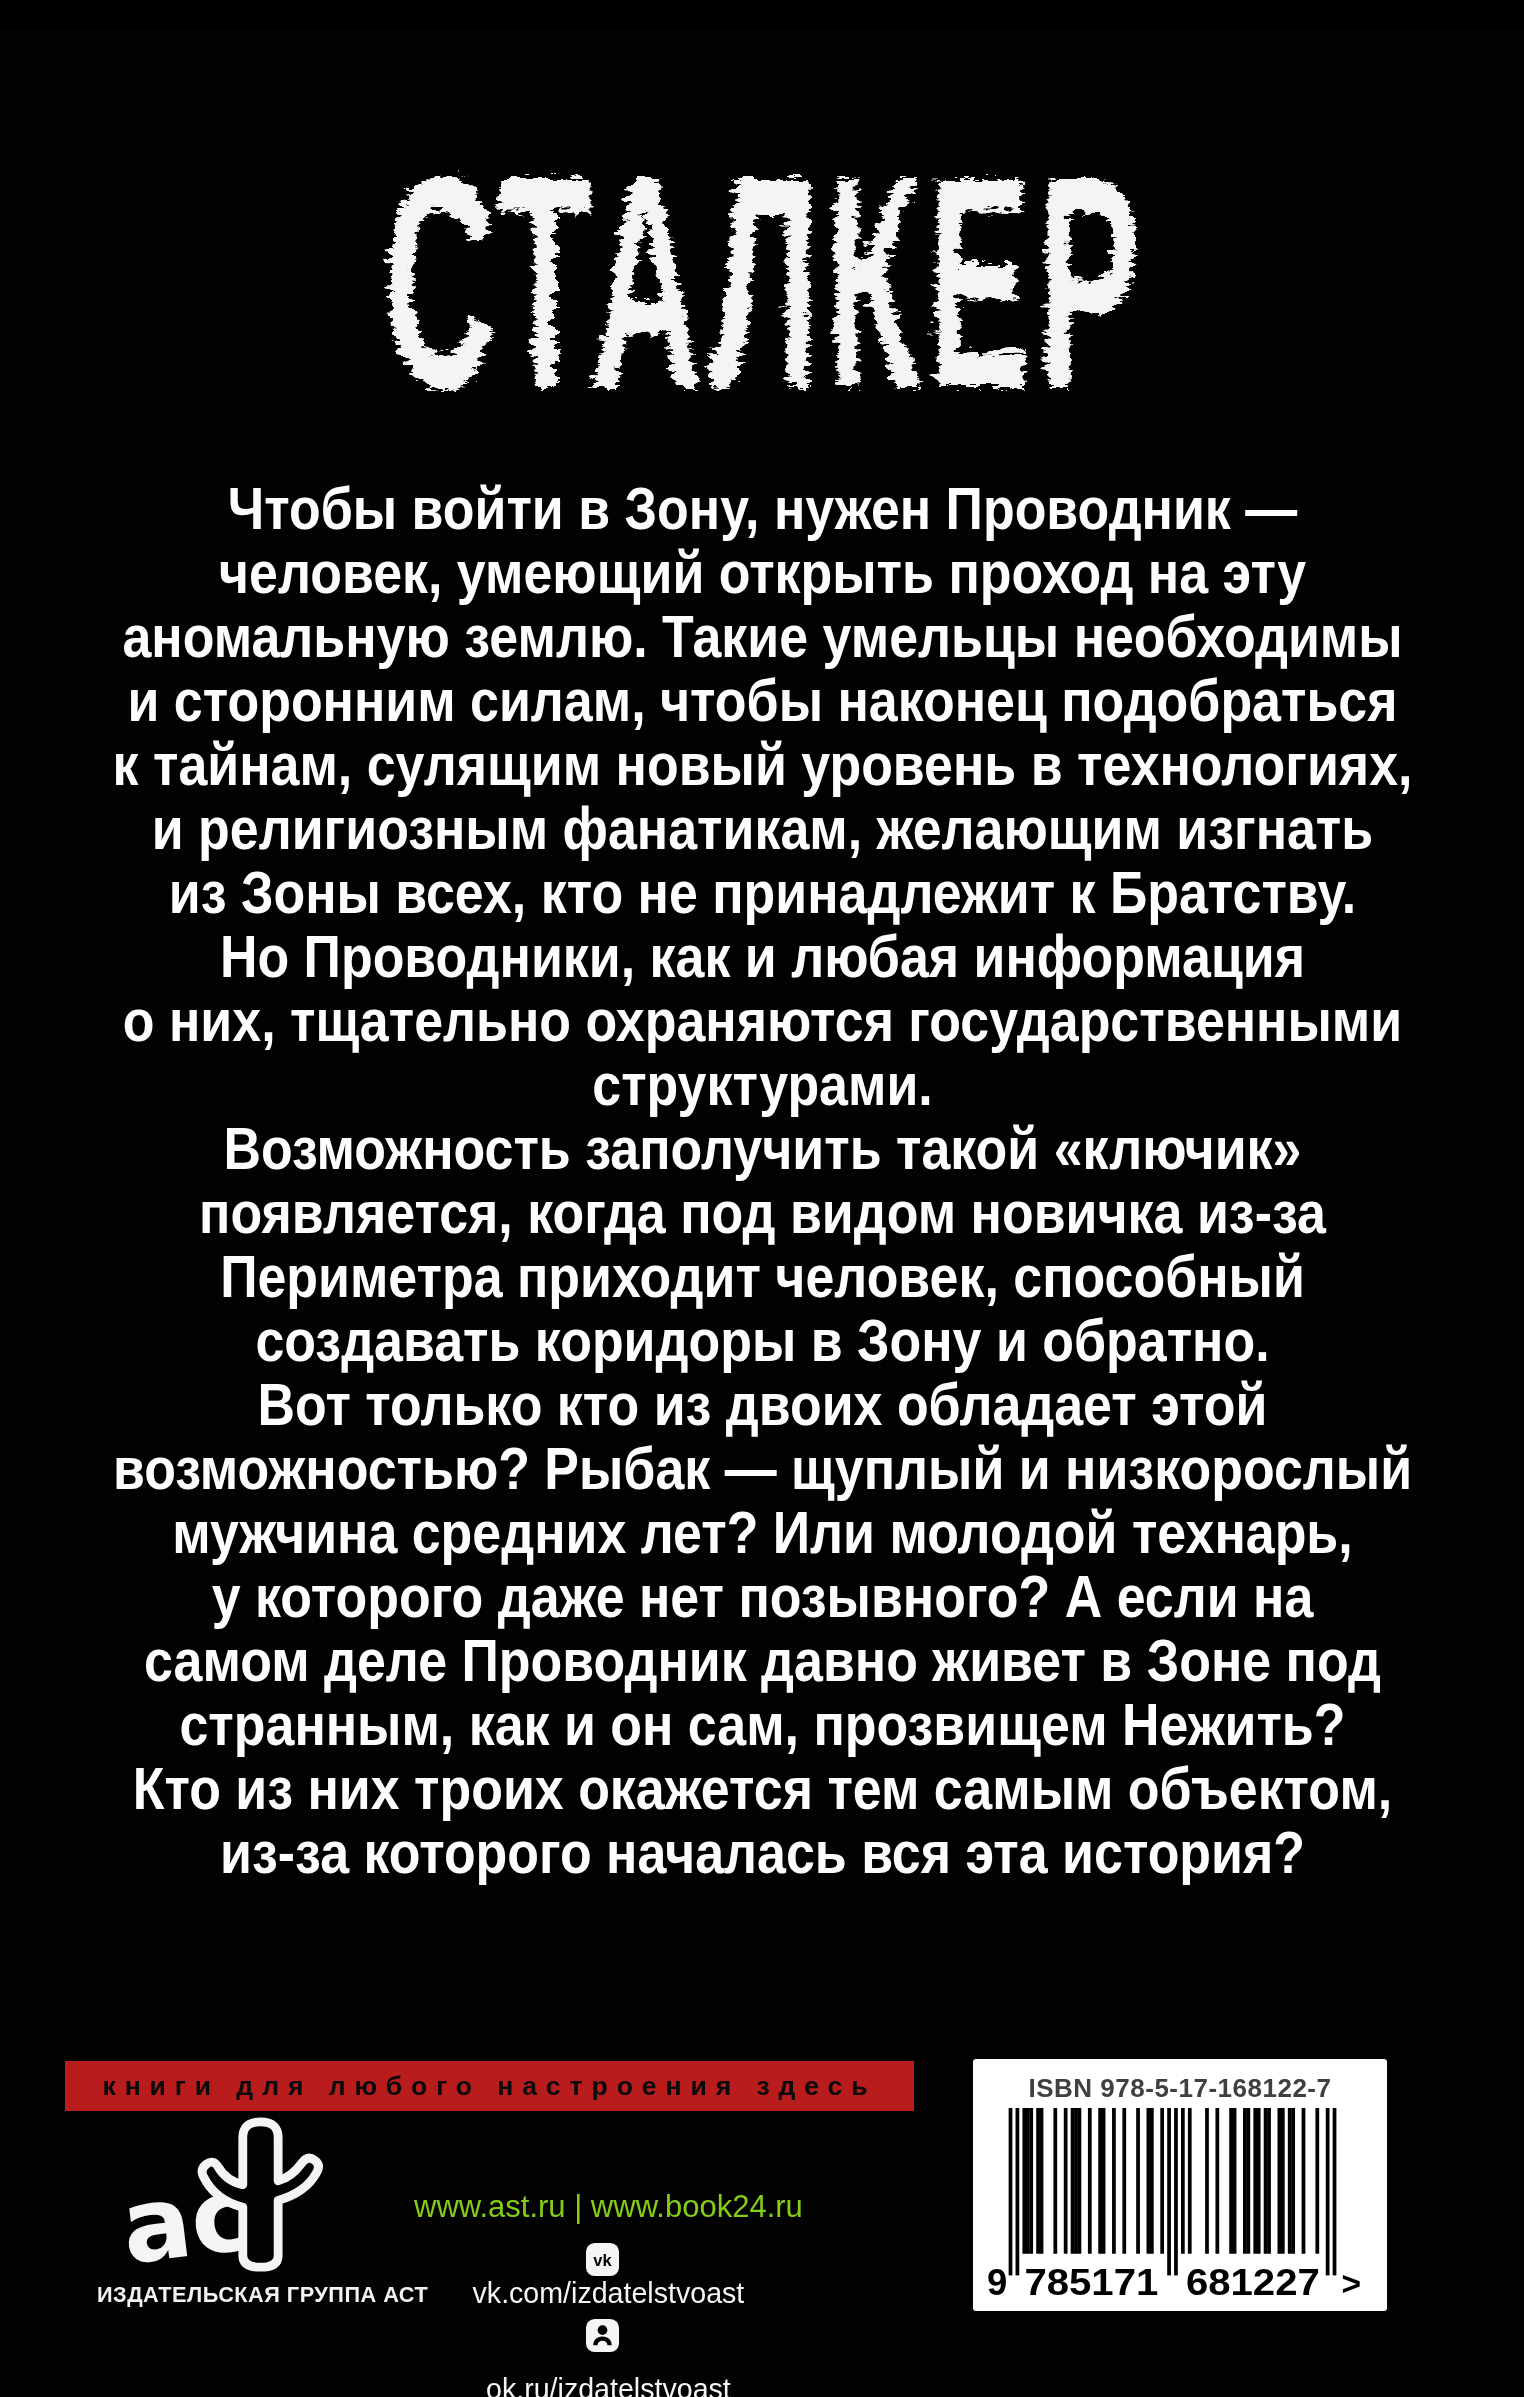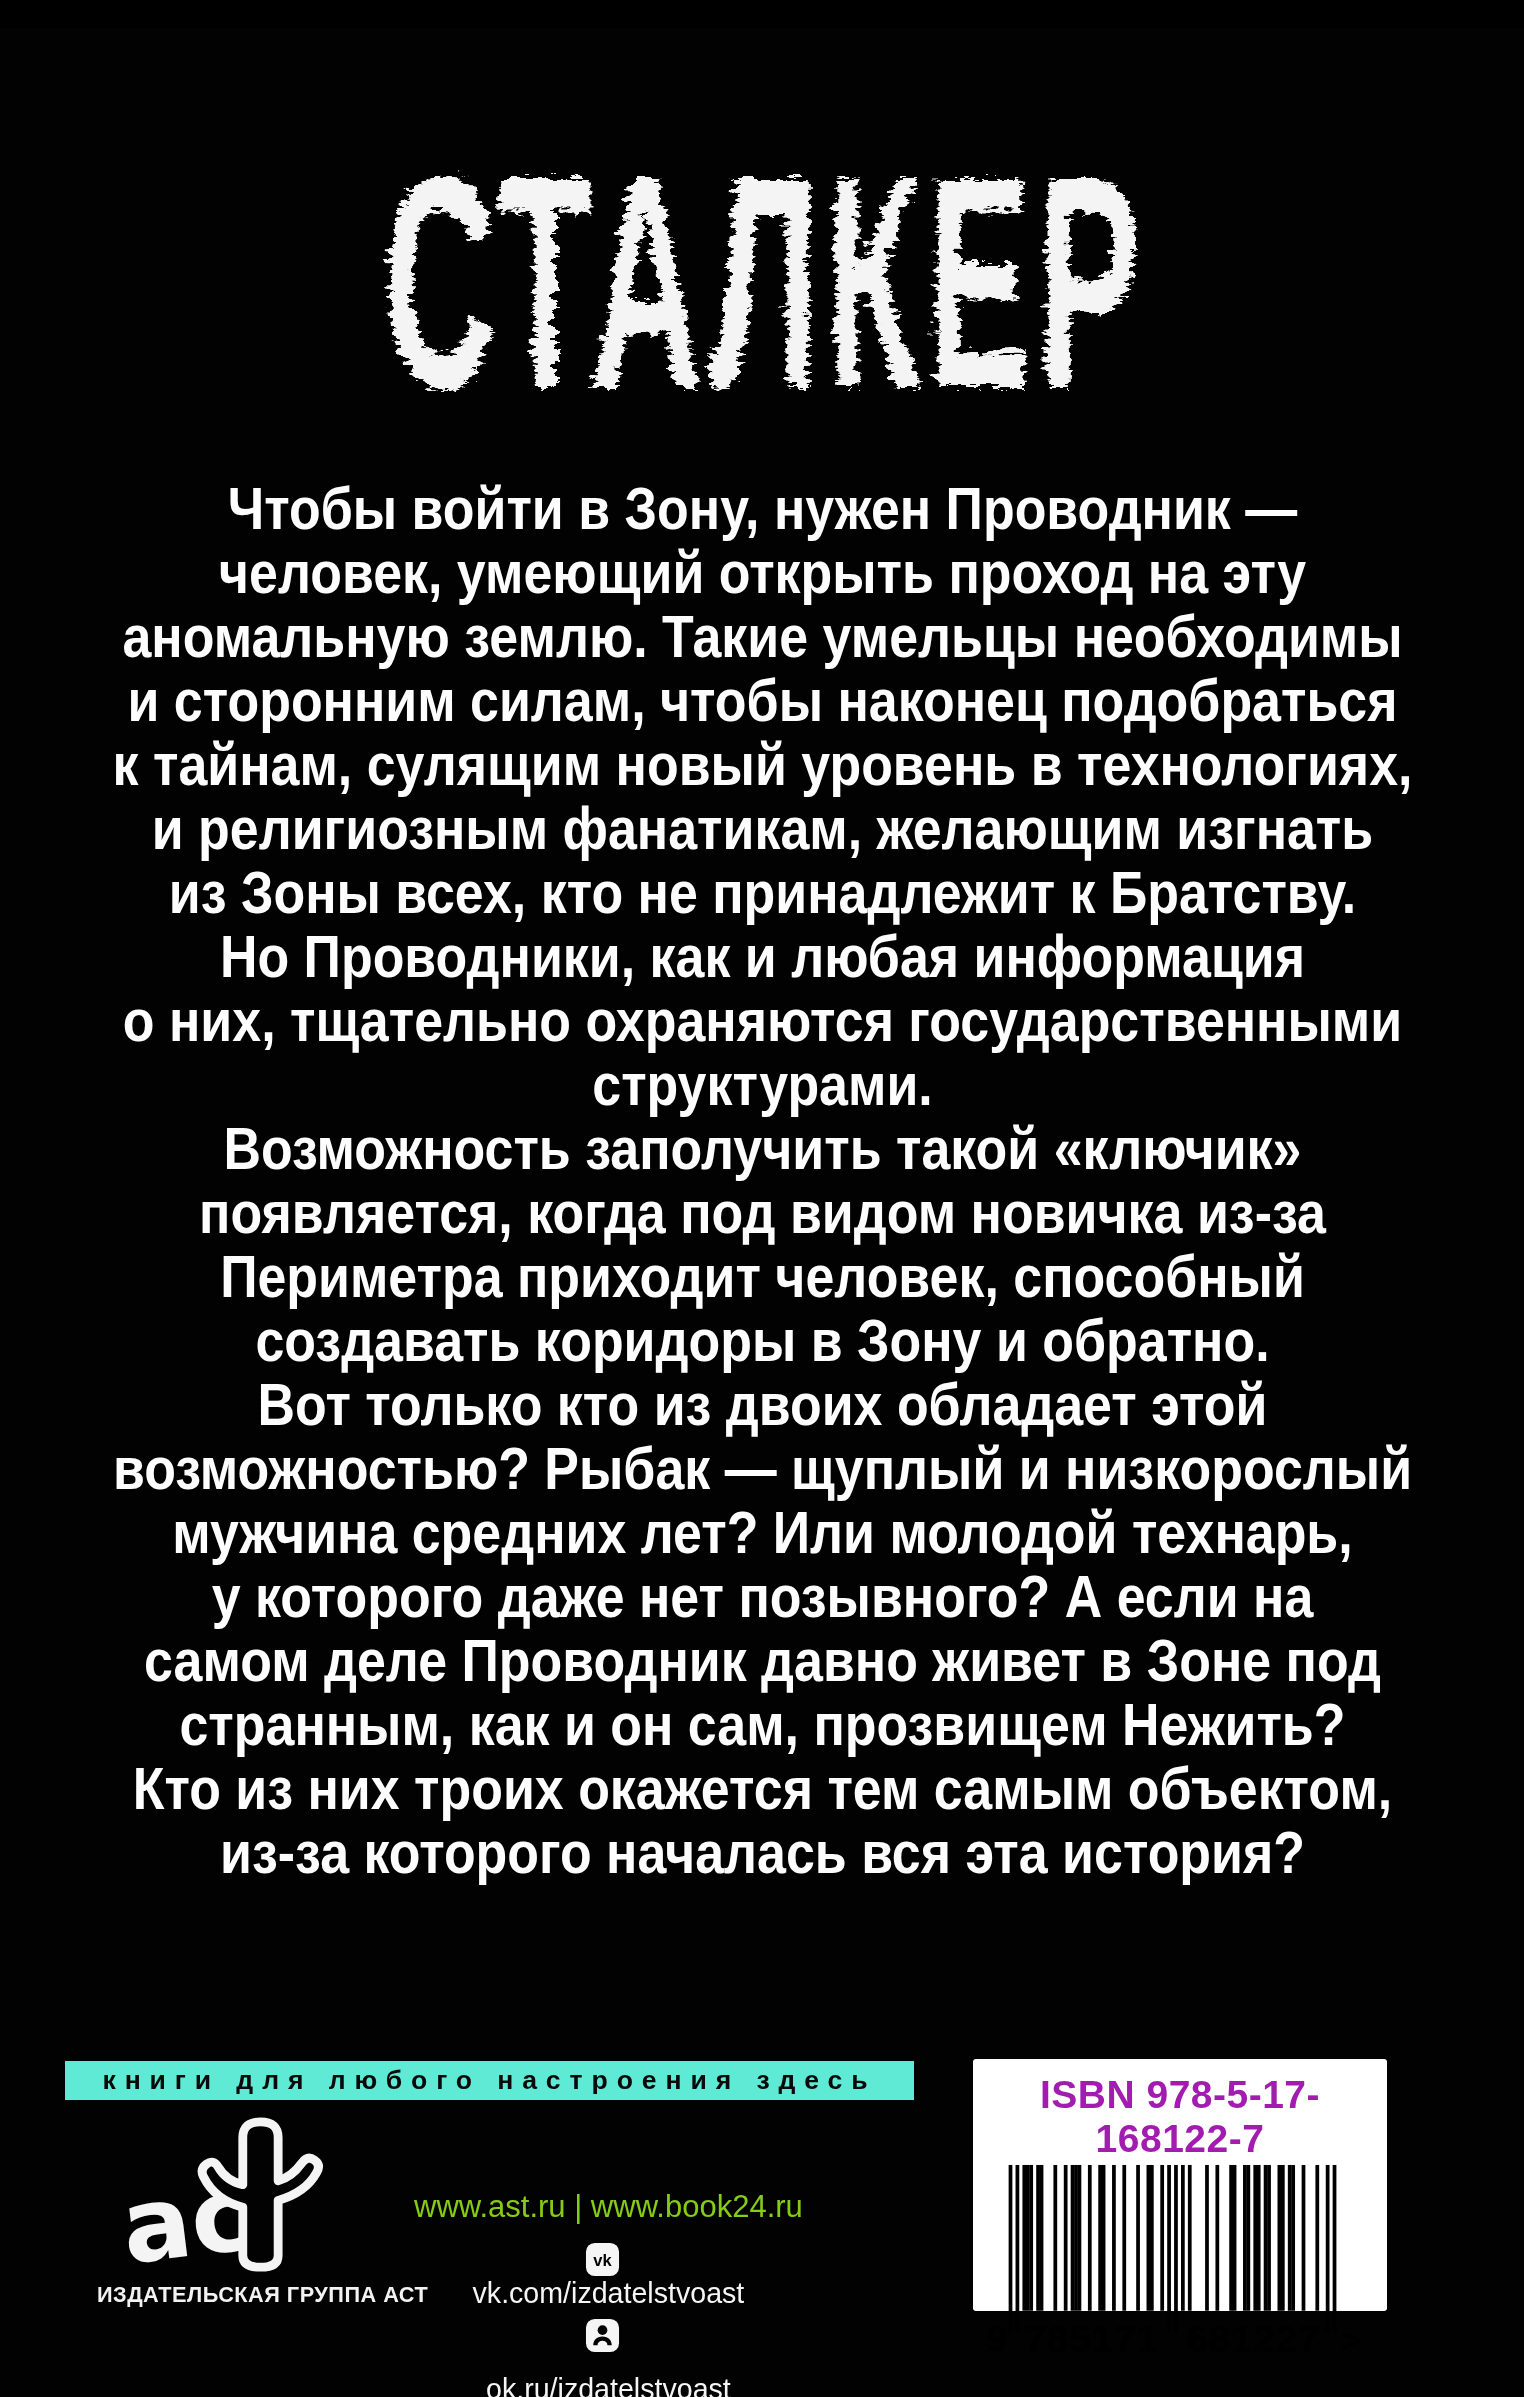--- a/index.html
+++ b/index.html
@@ -16,21 +16,21 @@
   
   .annotation{
     position:absolute;top:449px;left:0;width:1525px;
     text-align:center;transform:scaleX(0.88);transform-origin:center top;
     font-weight:bold;font-size:59px;line-height:64px;color:#fdfdfd;
     white-space:nowrap;
   }
   .annotation .line{height:64px;}
   
   .banner{
-    position:absolute;left:65px;top:2033px;width:849px;height:39px;background:#5eead4;
+    position:absolute;left:65px;top:2033px;width:849px;height:50px;background:#b91c1c;
     display:flex;align-items:center;justify-content:center;
   }
   .banner span{
     font-weight:bold;font-size:26.6px;letter-spacing:8.9px;color:#0a0a0a;white-space:nowrap;
   }
   
   .ast-logo-svg{position:absolute;left:97px;top:2084px;}
   .ast-caption{
     position:absolute;left:97px;top:2254px;width:296px;
     font-size:21.7px;font-weight:bold;letter-spacing:0.5px;color:#f2f2f2;white-space:nowrap;
@@ -43,21 +43,21 @@
   .link-row.ok{margin-top:7.9px;gap:20px;}
   .link-row svg{margin-right:11.8px;flex:0 0 auto;}
   .link-text{font-size:28.6px;font-weight:normal;color:#f5f5f5;}
   .link-text .bold{font-weight:normal;}
   
   .barcode-box{
     position:absolute;left:973px;top:2031px;width:414px;height:252px;
     background:#ffffff;border-radius:3px;box-sizing:border-box;
     text-align:center;padding-top:13.8px;
   }
-  .isbn{font-size:39px;font-weight:bold;color:#a21caf;letter-spacing:0.5px;}
+  .isbn{font-size:26px;font-weight:bold;color:#404040;letter-spacing:0.5px;}
   #barcode{display:block;margin:2px auto 0 auto;}
   
   .watermark{position:absolute;right:17px;top:2370px;font-size:12.8px;color:#4e4e4e;}
 </style>
 </head>
 <body>
 
 <div class="page">
 
   <svg class="logo-svg" width="788" height="296" viewBox="0 0 800 300">

